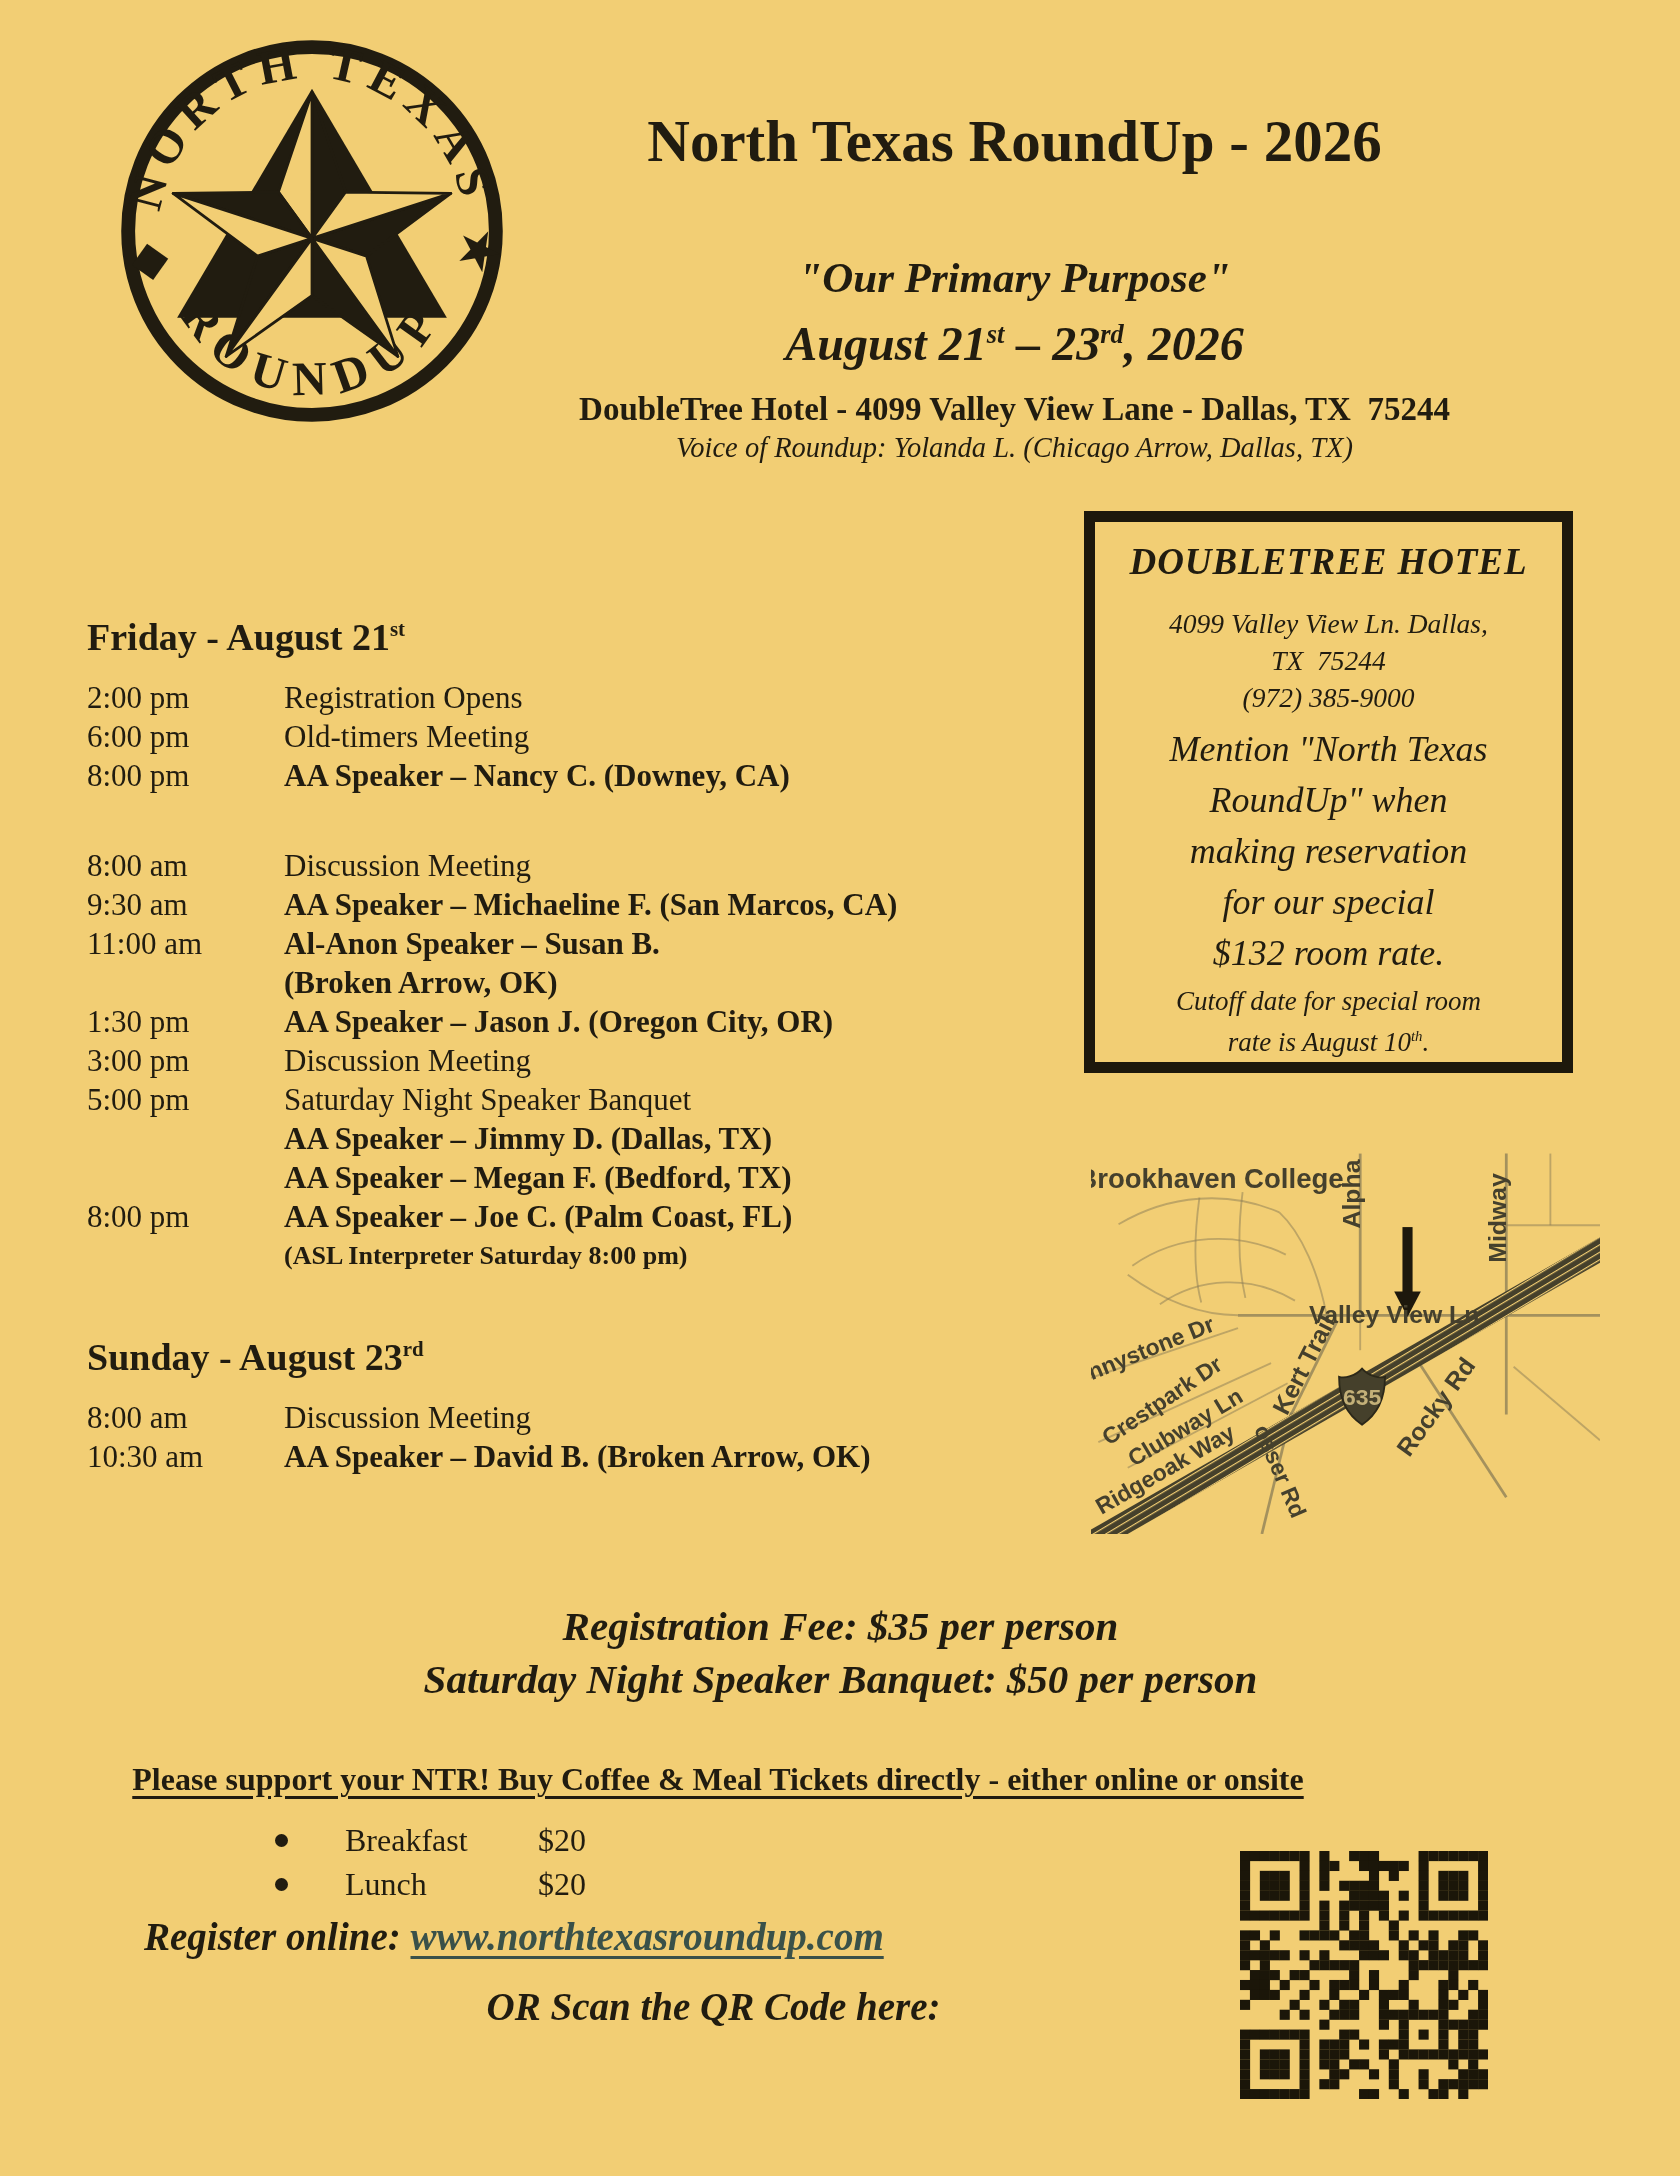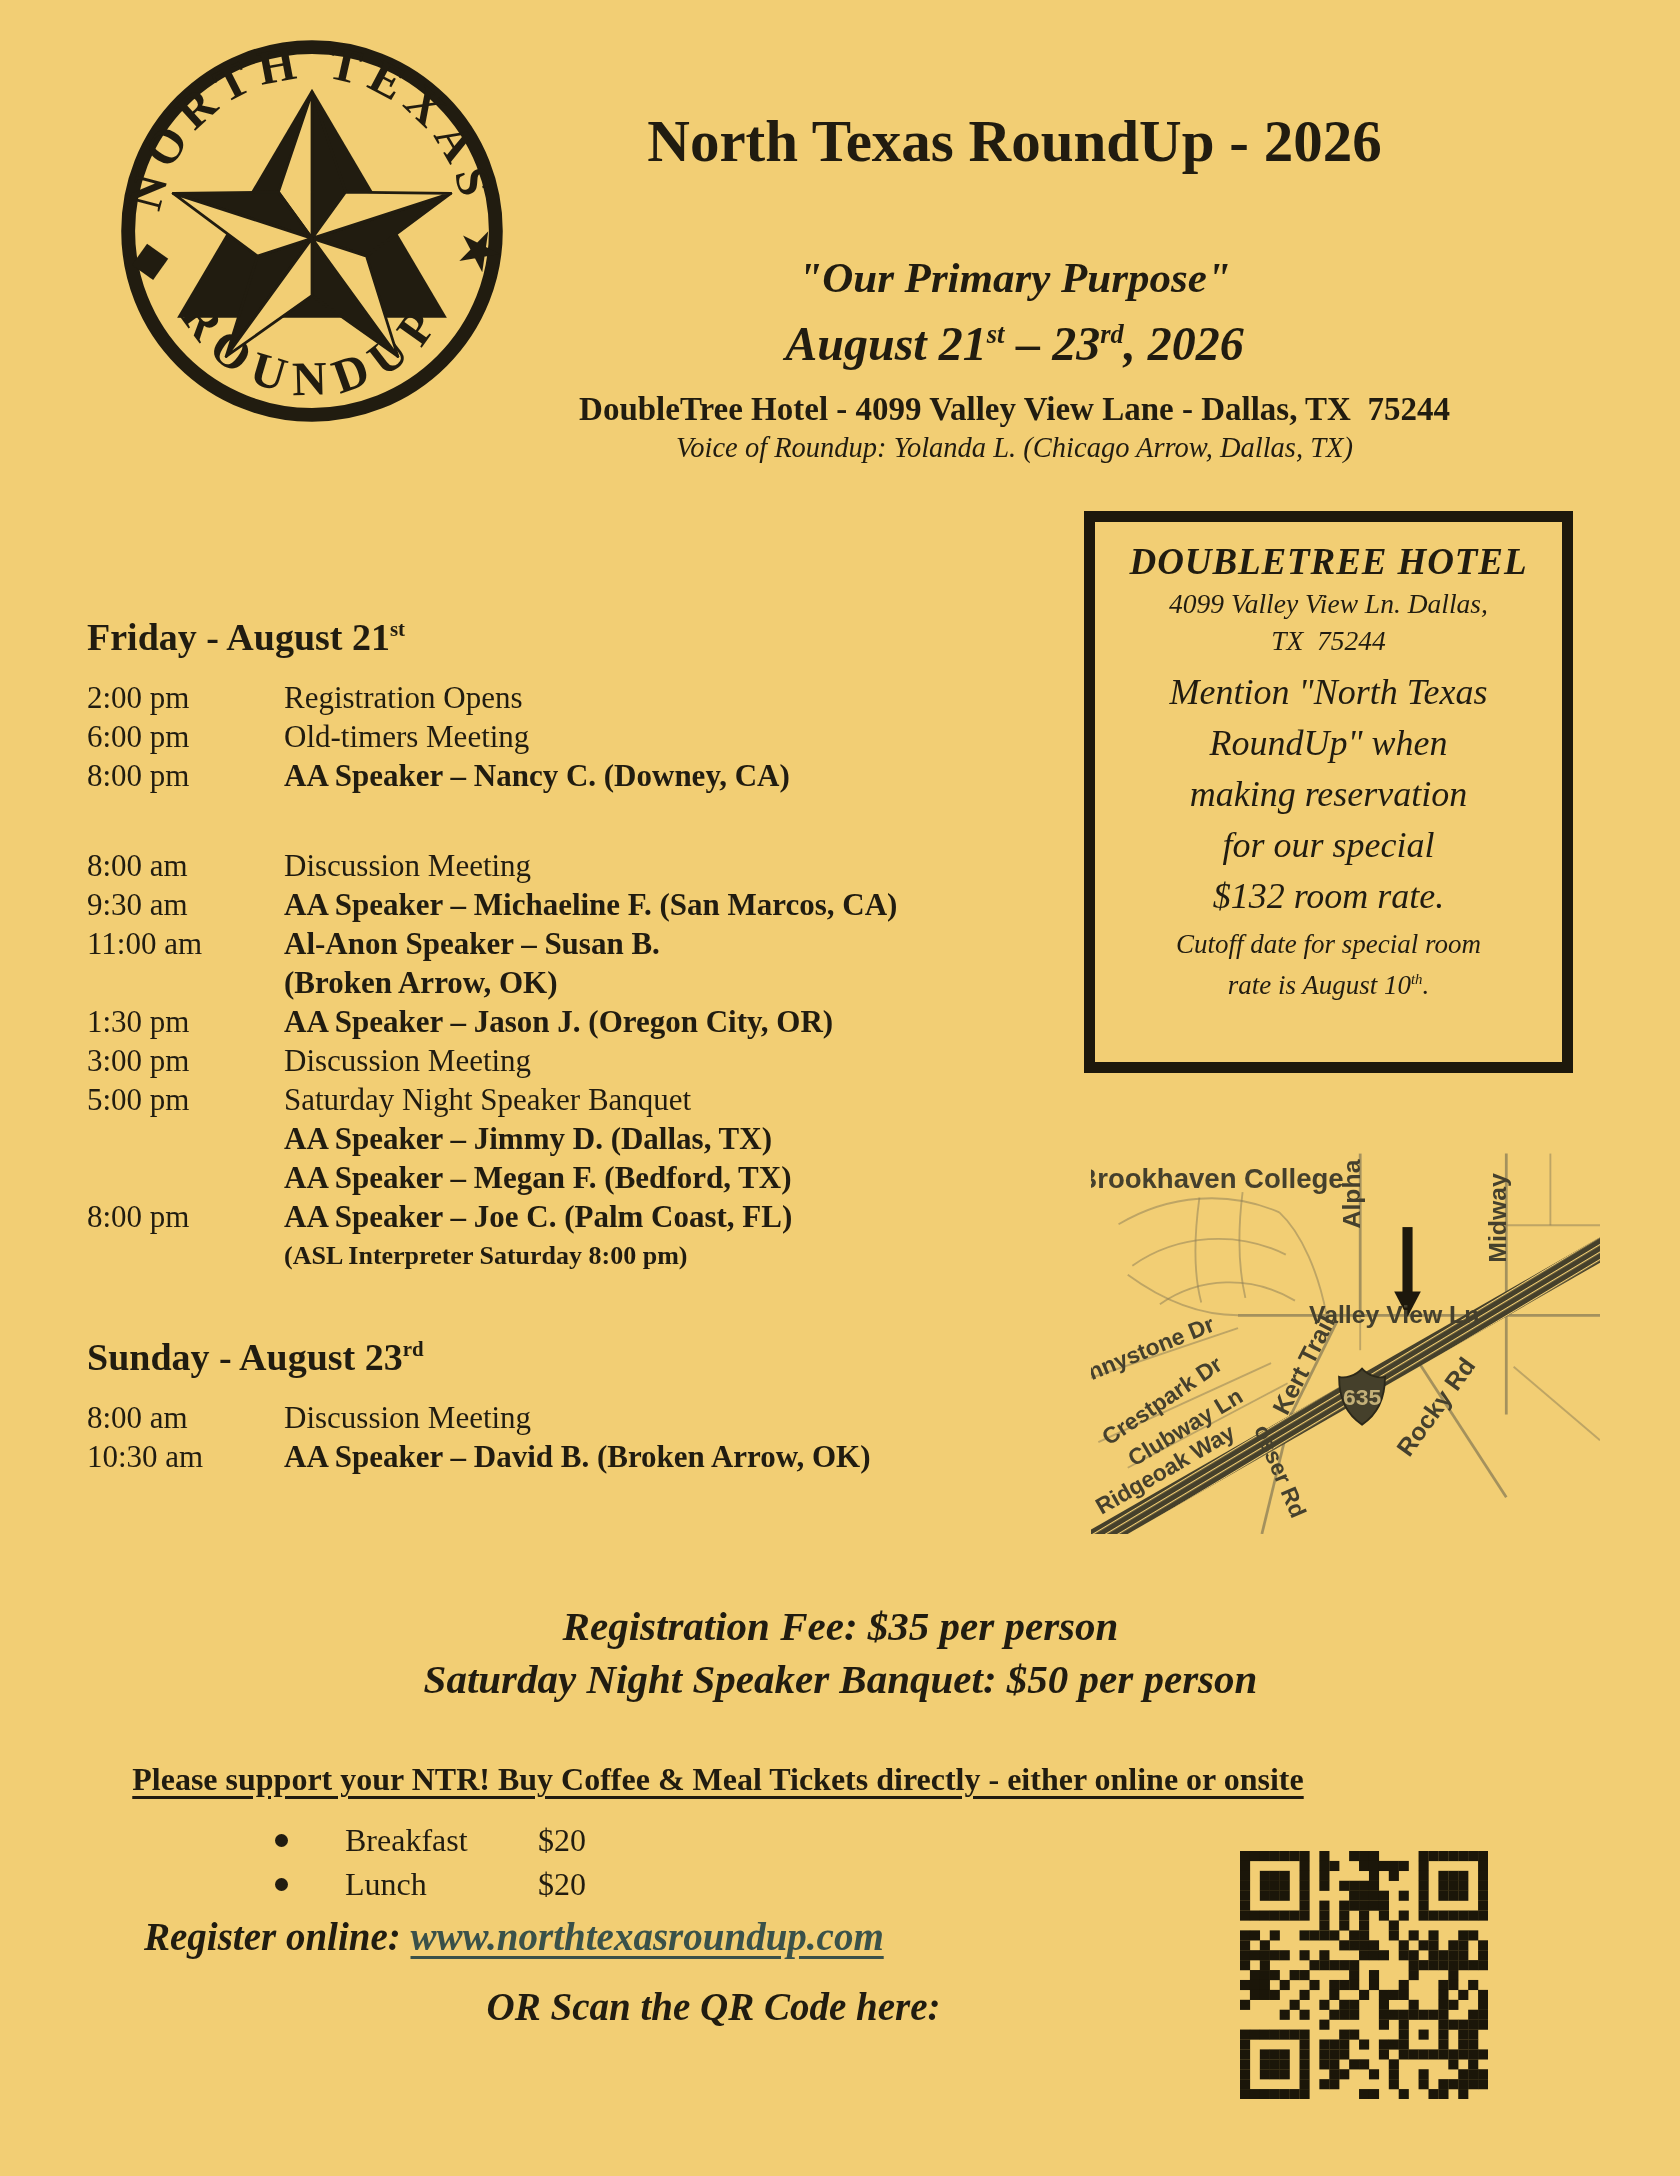--- a/index.html
+++ b/index.html
@@ -25,21 +25,21 @@
   .row{display:flex;font-size:31px;line-height:39px;}
   .row .time{width:197px;flex:none;}
   .row .desc{flex:1;}
   .desc.bold{font-weight:bold;}
   .desc.small{font-size:26px;}
 
   
   .hotel-box{position:absolute;left:1084px;top:511px;width:489px;height:562px;
              border:11px solid #1d180c;box-sizing:border-box;text-align:center;
              font-style:italic;padding:18.4px 11px;}
-  .hb-name{font-size:37px;font-weight:600;letter-spacing:0.9px;margin-bottom:2px;}
+  .hb-name{font-size:37px;font-weight:600;letter-spacing:0.9px;margin-bottom:22px;}
   .hb-addr{font-size:27.5px;line-height:37px;}
   .hb-mention{font-size:36px;line-height:51px;margin-top:7.3px;}
   .hb-cutoff{font-size:27px;line-height:35px;margin-top:5.5px;}
 
   
   .map{position:absolute;left:1091px;top:1137px;width:509px;height:397px;}
   .roads path{fill:none;stroke:#8a7c55;stroke-width:3;opacity:.75;}
   .roads path.minor{stroke-width:2;opacity:.5;}
   .maplabel{font-family:"Liberation Sans","DejaVu Sans",sans-serif;fill:#45402d;font-weight:bold;}
 
@@ -173,20 +173,21 @@
           <span class="time">10:30 am</span>
           <span class="desc bold">AA Speaker – David B. (Broken Arrow, OK)</span>
         </div>
       </div>
     </div>
 
   <div class="hotel-box">
     <div class="hb-name">DOUBLETREE HOTEL</div>
     <div class="hb-addr">4099 Valley View Ln. Dallas,</div>
     <div class="hb-addr">TX&nbsp; 75244</div>
+    <div class="hb-addr">(972) 385-9000</div>
     <div class="hb-mention" id="hotel-mention">
         <div>Mention "North Texas</div>
         <div>RoundUp" when</div>
         <div>making reservation</div>
         <div>for our special</div>
         <div>$132 room rate.</div>
       </div>
     <div class="hb-cutoff">
       <div>Cutoff date for special room</div>
       <div><span>rate is August 10</span><sup>th</sup><span>.</span></div>

